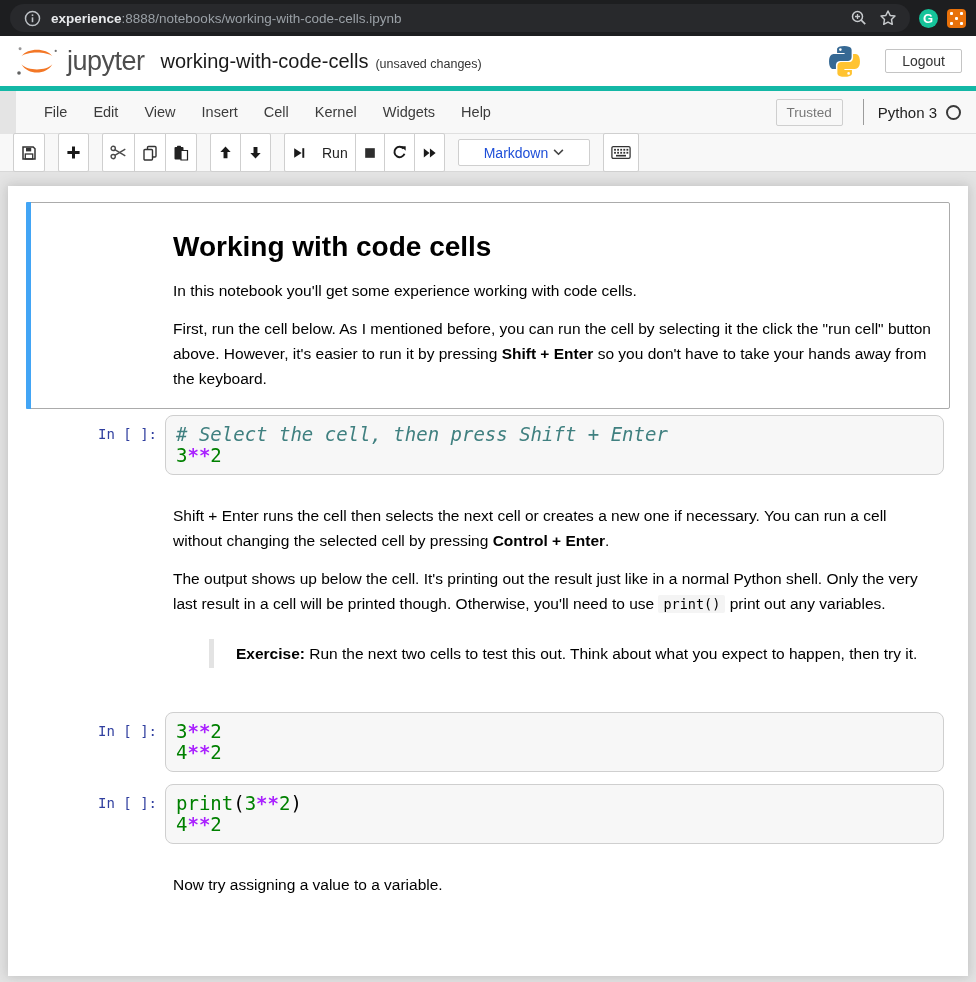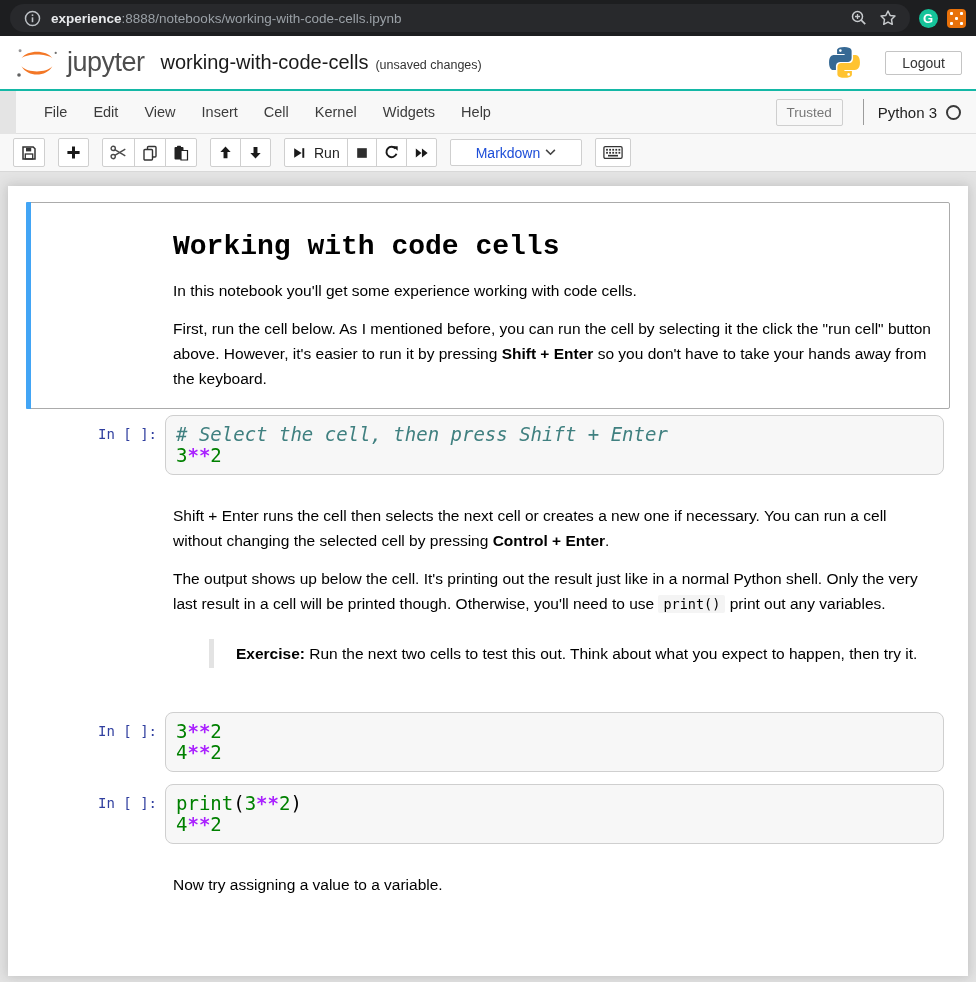--- a/index.html
+++ b/index.html
@@ -13,58 +13,58 @@
   .omni-spacer { flex:1; }
   .bar-icon { width:20px; height:20px; display:flex; align-items:center; justify-content:center; flex:none; }
   .grammarly-badge { width:19px; height:19px; border-radius:50%; background:#15C39A; color:#fff; font-size:13px; font-weight:bold; display:flex; align-items:center; justify-content:center; }
   .ext-badge { width:19px; height:19px; border-radius:4px; background:#E8710A; position:relative; }
   .ext-badge i { position:absolute; width:3px; height:3px; background:#fff; border-radius:1px; }
   .ext-badge i:nth-child(1){left:3px;top:3px} .ext-badge i:nth-child(2){right:3px;top:3px}
   .ext-badge i:nth-child(3){left:3px;bottom:3px} .ext-badge i:nth-child(4){right:3px;bottom:3px}
   .ext-badge i:nth-child(5){left:8px;top:8px}
 
   
-  .jp-header { height:55px; background:#fff; border-bottom:2px solid #14b8a6; display:flex; align-items:center; padding:0 14px; }
+  .jp-header { height:55px; background:#fff; border-bottom:5px solid #14b8a6; display:flex; align-items:center; padding:0 14px; }
   .brand { display:flex; align-items:center; gap:5px; cursor:pointer; }
   .brand-text { font-size:27px; color:#4e4e4e; letter-spacing:-0.5px; }
   .nb-title-wrap { margin-left:16px; display:flex; align-items:baseline; gap:7px; }
   .nb-title { font-size:20px; font-weight:500; color:#1a1a1a; }
   .nb-status { font-size:12.5px; color:#333; }
   .hdr-right { margin-left:auto; display:flex; align-items:center; gap:24px; }
   .logout-btn { background:#fff; border:1px solid #c4c4c4; border-radius:2px; padding:3px 16px; font-size:14px; color:#333; cursor:pointer; font-family:inherit; }
 
   
   .menu-bar { height:43px; background:#f8f8f8; border-bottom:1px solid #e0e0e0; display:flex; align-items:center; padding:0 15px;margin-left:16px; }
   .menu-item { font-size:14.5px; color:#3c3c3c; padding:6px 13px; cursor:pointer; }
   .menu-right { margin-left:auto; display:flex; align-items:center; }
   .trusted-btn { border:1px solid #cfcfcf; border-radius:2px; background:transparent; color:#777; font-size:13.5px; padding:5px 10px; font-family:inherit; }
   .menu-vsep { width:1px; height:26px; background:#9c9c9c; margin:0 14px 0 20px; }
   .kernel-name { font-size:15px; color:#222; }
   .kernel-dot { width:15px; height:15px; border:2px solid #3a3a3a; border-radius:50%; margin-left:9px; }
 
   
   .toolbar { height:38px; background:#f8f8f8; border-bottom:1px solid #d8d8d8; display:flex; align-items:center; padding:0 13px; gap:13px; }
   .btn-group { display:flex; }
-  .tb-btn { height:29px; min-width:28px; background:#fff; border:1px solid #cfcfcf; display:flex; align-items:center; justify-content:center; padding:0 7px; cursor:pointer; margin-left:-1px; gap:8px; }
+  .tb-btn { height:39px; min-width:28px; background:#fff; border:1px solid #cfcfcf; display:flex; align-items:center; justify-content:center; padding:0 7px; cursor:pointer; margin-left:-1px; gap:16px; }
   .btn-group .tb-btn:first-child { margin-left:0; border-radius:2px 0 0 2px; }
   .btn-group .tb-btn:last-child { border-radius:0 2px 2px 0; }
   .btn-group .tb-btn:only-child { border-radius:2px; }
   .run-label { font-size:14px; color:#222; }
   .celltype-select { height:27px; width:132px; background:#fff; border:1px solid #cfcfcf; border-radius:2px; display:flex; align-items:center; justify-content:space-between; padding:0 25px; font-size:14px; color:#1d4ed8; cursor:pointer; }
 
   
   .page { height:810px; padding:14px 8px 6px; background:#e4e4e4; }
   .notebook { background:#fff; height:790px; box-shadow:0 0 11px 1px rgba(87,87,87,0.25); padding-top:16px; overflow:hidden; }
 
   .cell { position:relative; display:flex; border:1px solid transparent; border-radius:2px; margin:0 18px; padding:5px; }
   .cell.selected { border-color:#ababab; }
   .sel-bar { position:absolute; left:-1px; top:-1px; bottom:-1px; width:5px; background:#42A5F5; border-radius:1px 0 0 1px; }
   .prompt-col { flex:none; width:133px; text-align:right; padding:9px 8px 0 0; font-family:"DejaVu Sans Mono", monospace; font-size:14px; line-height:21px; color:#303F9F; white-space:pre; }
   .md-rendered { flex:1; padding:6px 10px 8px 8px; font-size:15.5px; line-height:25px; color:#000; }
-  .md-rendered h1 { font-size:28px; font-weight:bold; line-height:34px; margin:16px 0 14px;font-family:Liberation Mono, monospace; }
+  .md-rendered h1 { font-size:28px; font-weight:bold; line-height:34px; margin:16px 0 14px; }
   .md-rendered p { margin:10px 0 13px; }
   .md-rendered .last { margin-bottom:4px; }
   .inline-code { font-family:"DejaVu Sans Mono", monospace; font-size:13.5px; background:#f4f4f4; padding:1px 5px; border-radius:2px; }
   blockquote { margin:22px 0 24px 36px; border-left:5px solid #e3e3e3; padding:2px 10px 2px 22px; }
 
   .input-area { flex:1; }
   .code-box { border:1px solid #cfcfcf; border-radius:8px; background:#f7f7f7; padding:8px 10px; font-family:"DejaVu Sans Mono", monospace; font-size:19px; line-height:21px; color:#000; min-height:58px; cursor:text; }
   .tok-comment { color:#408080; font-style:italic; }
   .tok-num { color:#008000; }
   .tok-op { color:#AA22FF; font-weight:bold; }

